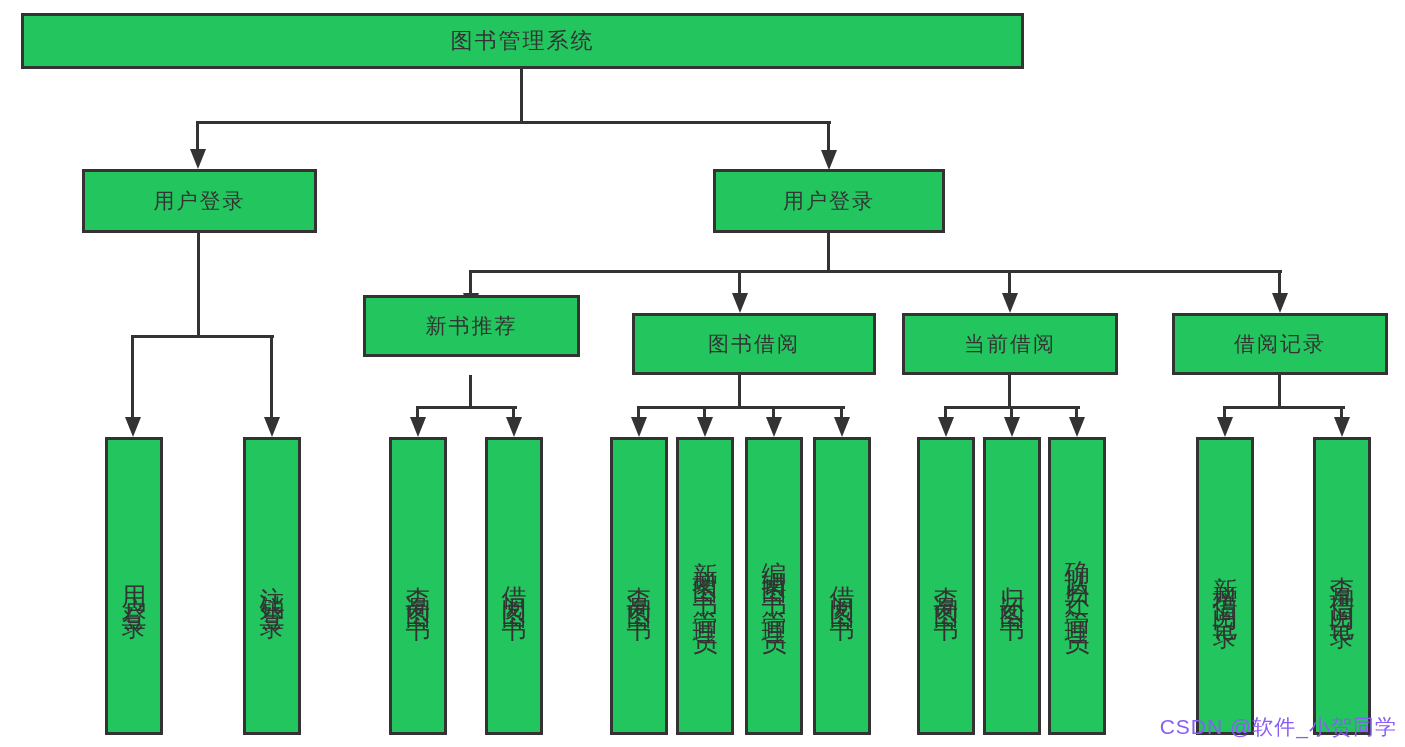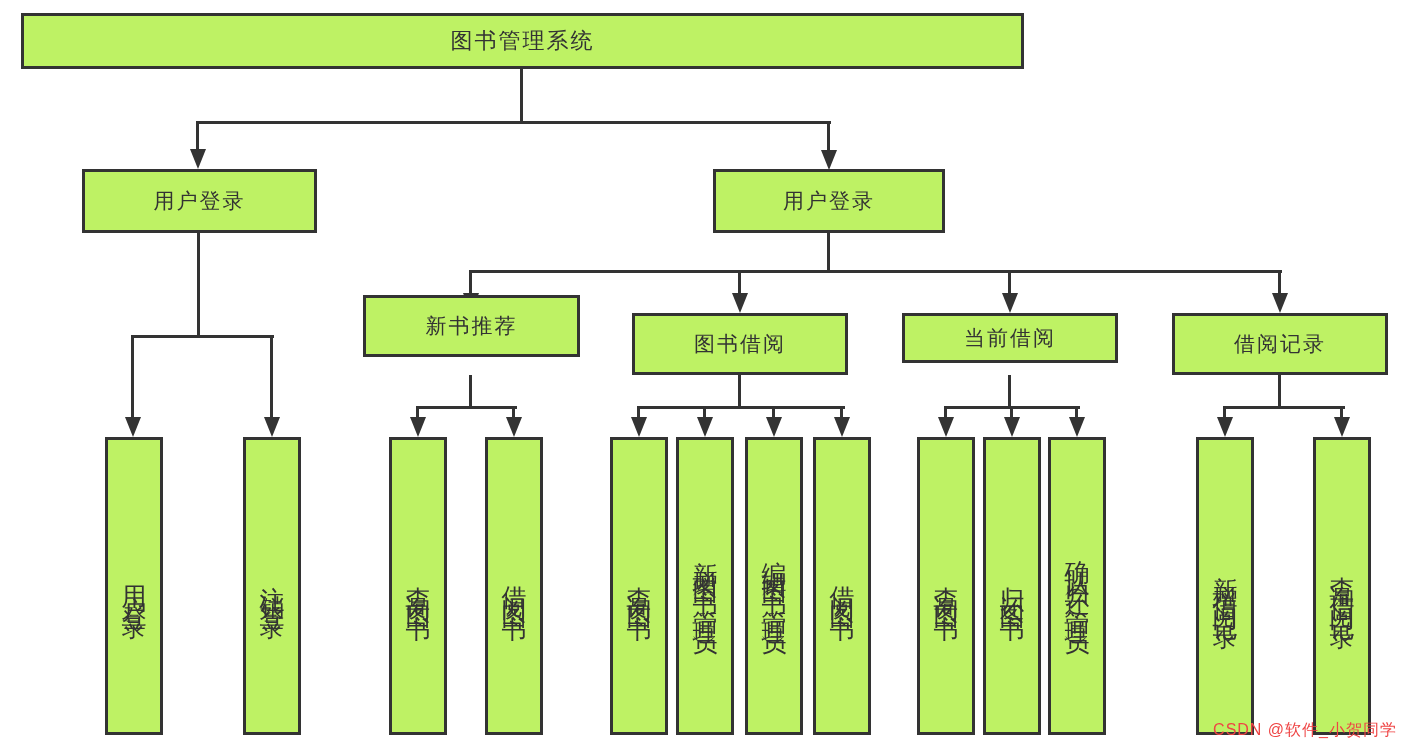--- a/index.html
+++ b/index.html
@@ -7,21 +7,21 @@
     --text:#333333;
   }
   html,body{margin:0;padding:0;}
   body{
     width:1405px;height:747px;position:relative;background:#ffffff;
     font-family:"Liberation Sans","DejaVu Sans",sans-serif;
     overflow:hidden;
   }
   .canvas{position:absolute;left:0;top:0;width:1405px;height:747px;}
   .box{
-    position:absolute;box-sizing:border-box;background:#bef264;
+    position:absolute;box-sizing:border-box;background:#22c55e;
     border:3px solid var(--line);
     display:flex;align-items:center;justify-content:center;
     color:var(--text);
   }
   .hnode{font-size:21px;letter-spacing:2px;}
   .root{font-size:22px;}
   .leaf{
     top:437px;width:58px;height:298px;
   }
   .leaf span{
@@ -32,21 +32,21 @@
   .vline{position:absolute;width:3px;background:var(--line);}
   .hline{position:absolute;height:3px;background:var(--line);}
   .arrow{
     position:absolute;width:0;height:0;
     border-left:8px solid transparent;
     border-right:8px solid transparent;
     border-top:20px solid var(--line);
   }
   .watermark{
     position:absolute;right:8px;bottom:6px;
-    font-size:16px;color:#ef4444;letter-spacing:1px;
+    font-size:21px;color:#8b5cf6;letter-spacing:1px;
   }
 </style>
 </head>
 <body>
 
 <div class="canvas">
 
   <div class="box hnode root" style="left:21px;top:13px;width:1003px;height:56px;">
     <span>图书管理系统</span>
   </div>
@@ -79,24 +79,24 @@
   <div class="vline" style="left:738px;top:270px;height:26px;"></div>
   <div class="arrow" style="left:732px;top:293px;"></div>
   <div class="vline" style="left:1008px;top:270px;height:26px;"></div>
   <div class="arrow" style="left:1002px;top:293px;"></div>
   <div class="vline" style="left:1278px;top:270px;height:26px;"></div>
   <div class="arrow" style="left:1272px;top:293px;"></div>
 
   <div class="box hnode" style="left:363px;top:295px;width:217px;height:62px;">
     <span>新书推荐</span>
   </div>
-  <div class="box hnode" style="left:632px;top:313px;width:216px;height:62px;">
+  <div class="box hnode" style="left:632px;top:313px;width:244px;height:62px;">
     <span>图书借阅</span>
   </div>
-  <div class="box hnode" style="left:902px;top:313px;width:216px;height:50px;">
+  <div class="box hnode" style="left:902px;top:313px;width:216px;height:62px;">
     <span>当前借阅</span>
   </div>
   <div class="box hnode" style="left:1172px;top:313px;width:216px;height:62px;">
     <span>借阅记录</span>
   </div>
 
   <div class="vline" style="left:469px;top:375px;height:33px;"></div>
   <div class="hline" style="left:416px;top:406px;width:101px;"></div>
   <div class="vline" style="left:416px;top:406px;height:13px;"></div>
   <div class="arrow" style="left:410px;top:417px;"></div>

